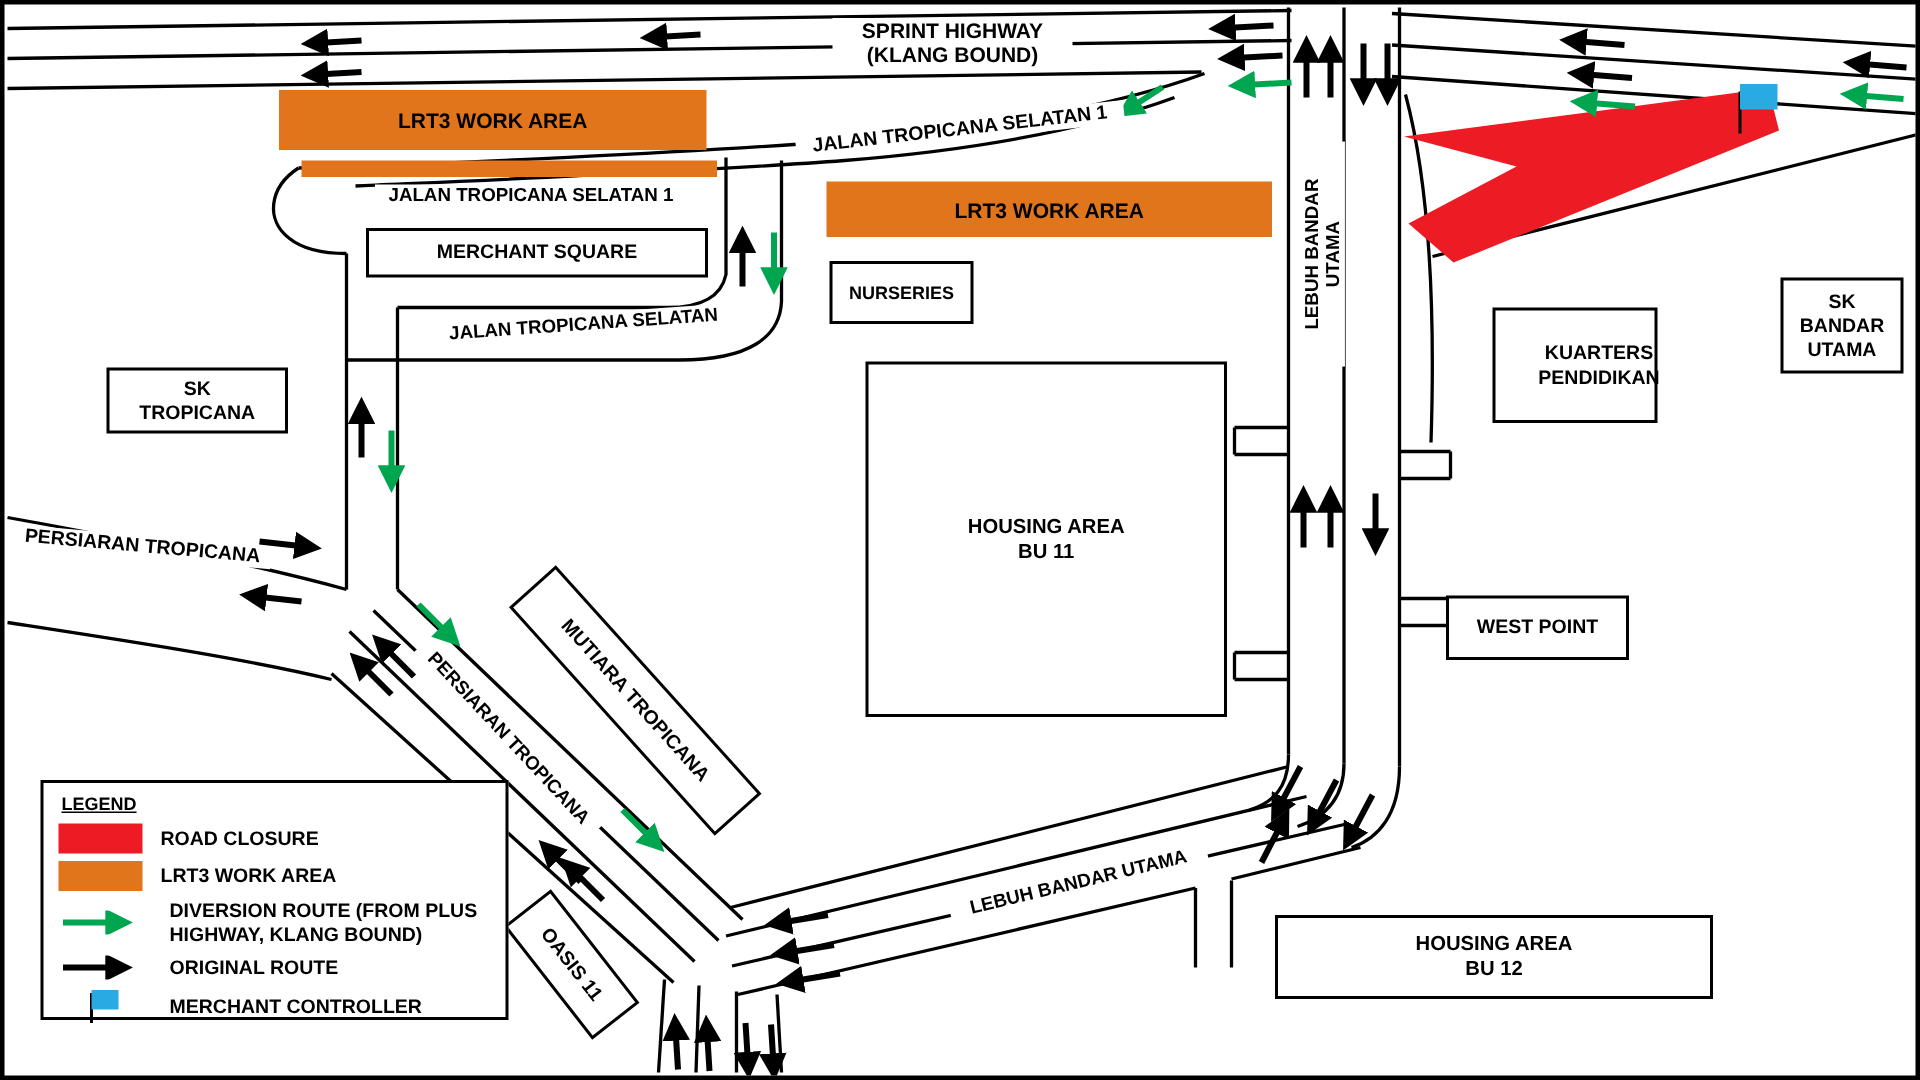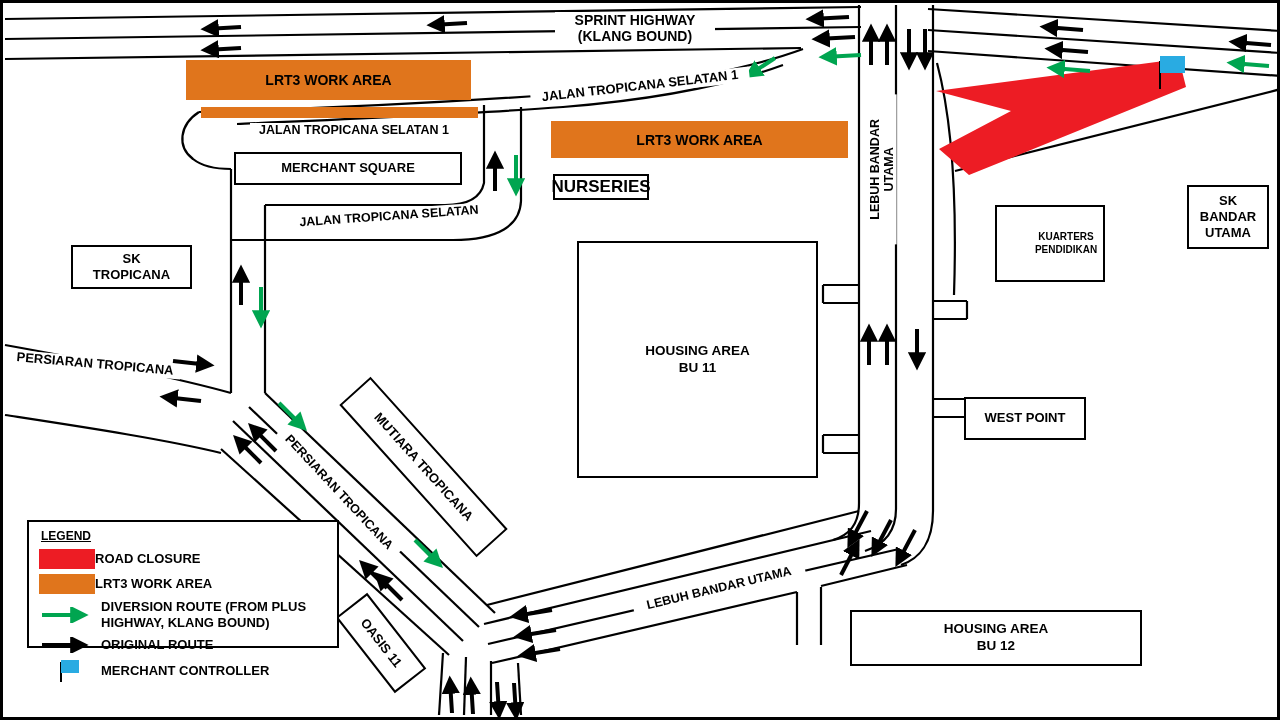--- a/index.html
+++ b/index.html
@@ -5,24 +5,24 @@
   * { margin:0; padding:0; box-sizing:border-box; }
   html,body { width:1280px; height:720px; background:#fff; font-family:"Liberation Sans", sans-serif; }
   .map { position:absolute; left:0; top:0; width:1280px; height:720px; background:#fff; border:3px solid #000; overflow:hidden; }
   svg.layer { position:absolute; left:0; top:0; }
   .lbl { position:absolute; font-weight:bold; color:#000; white-space:pre-line; text-align:center;
          line-height:1.15; background:#fff; padding:0 2px; }
   .box { position:absolute; background:#fff; border:2px solid #000; display:flex; align-items:center;
          justify-content:center; font-weight:bold; color:#000; text-align:center; white-space:pre-line; line-height:1.25; }
   .work { position:absolute; background:var(--work-area,#E2751D); display:flex; align-items:center;
           justify-content:center; font-weight:bold; color:#000; }
-  .legend { position:absolute; left:24px; top:517px; width:312px; height:128px; border:2px solid #000;
+  .legend { position:absolute; left:24px; top:517px; width:312px; height:160px; border:2px solid #000;
             background:#fff; padding:5px 8px 4px 10px; }
   .legend-title { font-size:12px; font-weight:bold; text-decoration:underline; margin:2px 0 6px 2px; }
-  .legend-row { display:flex; align-items:center; margin:5px 0; }
+  .legend-row { display:flex; align-items:center; gap:12px; margin:5px 0; }
   .swatch { width:56px; height:20px; flex:0 0 auto; }
   .legend-label { font-size:13px; font-weight:bold; line-height:1.25; max-width:220px; }
   .legend-iconbox { width:62px; flex:0 0 auto; display:flex; align-items:center; }
 </style>
 </head>
 <body>
 
 <div class="map">
 
   <svg class="layer" width="1280" height="720" viewBox="0 0 1280 720">
@@ -165,27 +165,27 @@
   <div class="lbl" style="left:552px; top:9px; width:160px; font-size:14px;">SPRINT HIGHWAY
 (KLANG BOUND)</div>
   <div class="lbl" style="left:527px; top:76px; width:220px; font-size:13px; transform:rotate(-6.5deg);">JALAN TROPICANA SELATAN 1</div>
   <div class="lbl" style="left:247px; top:120px; width:208px; font-size:12.5px;">JALAN TROPICANA SELATAN 1</div>
   <div class="lbl" style="left:288px; top:206px; width:196px; font-size:12.5px; transform:rotate(-4deg);">JALAN TROPICANA SELATAN</div>
   <div class="lbl" style="left:804px; top:152px; width:150px; font-size:12.5px; transform:rotate(-90deg);">LEBUH BANDAR UTAMA</div>
   <div class="lbl" style="left:628px; top:578px; width:176px; font-size:12.5px; transform:rotate(-13.5deg);">LEBUH BANDAR UTAMA</div>
   <div class="lbl" style="left:6px; top:354px; width:172px; font-size:13px; transform:rotate(5deg);">PERSIARAN TROPICANA</div>
   <div class="lbl" style="left:251px; top:482px; width:170px; font-size:12.5px; transform:rotate(47deg);">PERSIARAN TROPICANA</div>
 
-  <div class="box" style="left:231px; top:149px; width:228px; height:33px; font-size:13px;">MERCHANT SQUARE</div>
-  <div class="box" style="left:550px; top:171px; width:96px; height:26px; font-size:17px;">NURSERIES</div>
+  <div class="box" style="left:241px; top:149px; width:228px; height:33px; font-size:13px;">MERCHANT SQUARE</div>
+  <div class="box" style="left:550px; top:171px; width:96px; height:42px; font-size:12px;">NURSERIES</div>
   <div class="box" style="left:68px; top:242px; width:121px; height:44px; font-size:13px;">SK
 TROPICANA</div>
   <div class="box" style="left:574px; top:238px; width:241px; height:237px; font-size:13.5px;">HOUSING AREA
 BU 11</div>
-  <div class="box" style="left:992px; top:202px; width:110px; height:77px; font-size:10px;padding-left:32px;">KUARTERS
+  <div class="box" style="left:992px; top:202px; width:110px; height:77px; font-size:13px;padding-left:32px;">KUARTERS
 PENDIDIKAN</div>
   <div class="box" style="left:1184px; top:182px; width:82px; height:64px; font-size:13px;">SK
 BANDAR
 UTAMA</div>
   <div class="box" style="left:961px; top:394px; width:122px; height:43px; font-size:13px;">WEST POINT</div>
   <div class="box" style="left:318px; top:443px; width:205px; height:42px; font-size:13px; transform:rotate(48deg);">MUTIARA TROPICANA</div>
   <div class="box" style="left:330px; top:620px; width:96px; height:40px; font-size:13px; transform:rotate(52deg);">OASIS 11</div>
   <div class="box" style="left:847px; top:607px; width:292px; height:56px; font-size:13.5px;">HOUSING AREA
 BU 12</div>
 

